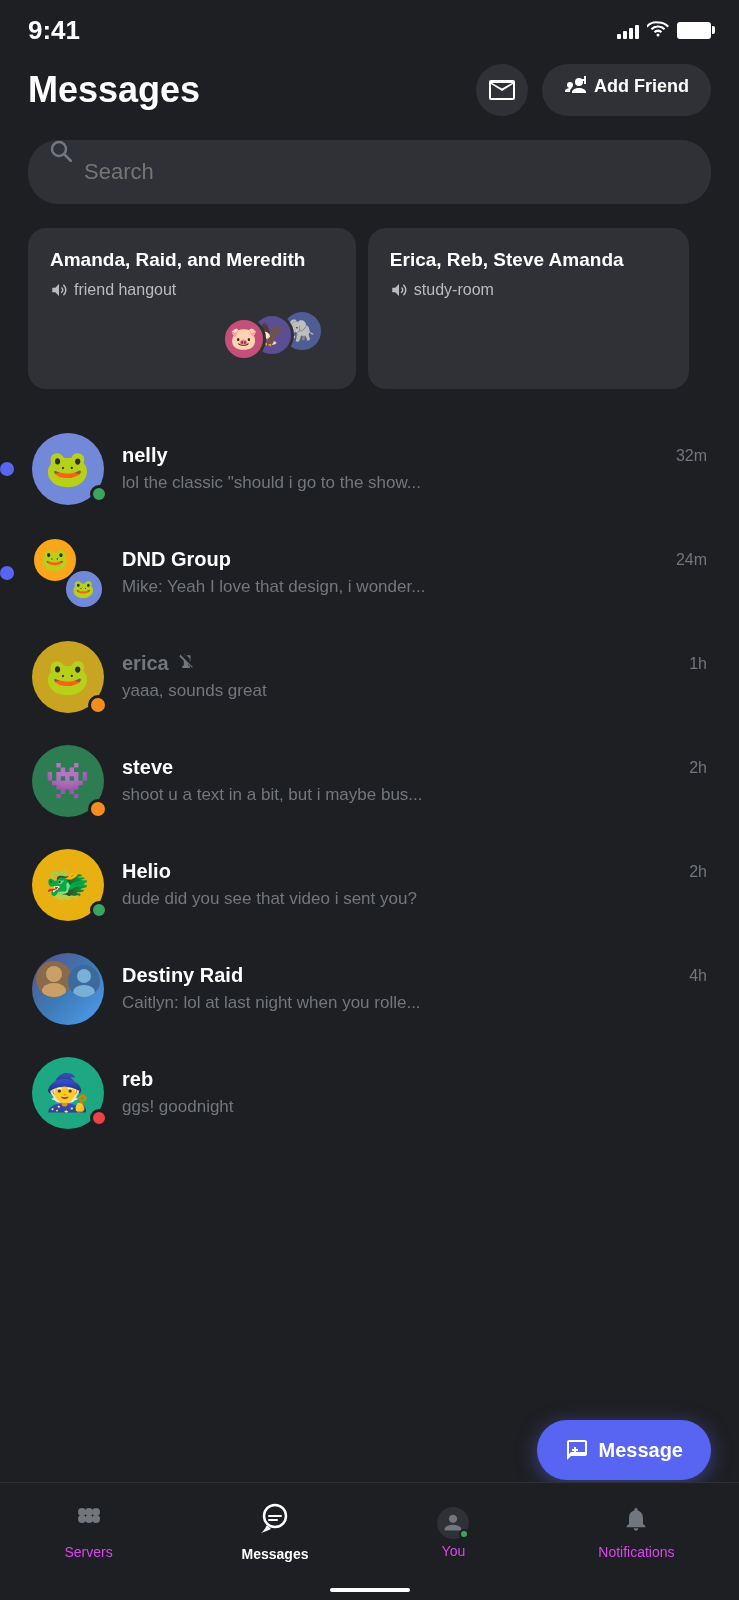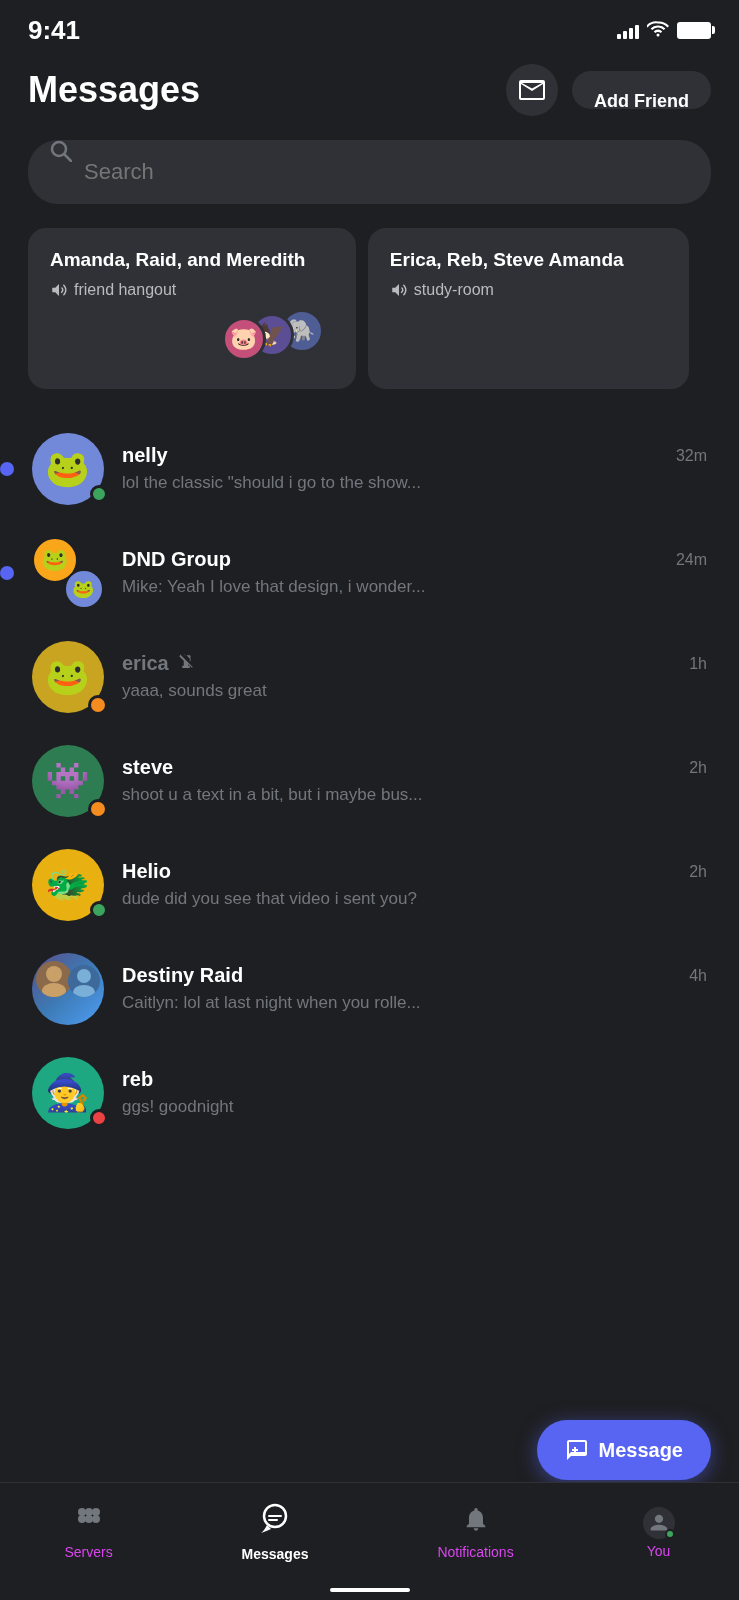--- a/index.html
+++ b/index.html
@@ -101,22 +101,21 @@
       align-items: flex-start;
       gap: 8px;
       background: #2f3136;
       border: none;
       border-radius: 30px;
       padding: 12px 22px;
       color: #fff;
       font-size: 18px;
       font-weight: 600;
       cursor: pointer;
-      height: 38px;
-      flex-direction: column;
+      height: 52px;
     }
 
     
     .search-bar {
       margin: 8px 28px 24px;
       background: #2f3136;
       border-radius: 30px;
       display: flex;
       padding: 0 22px;
       height: 64px;
@@ -585,33 +584,33 @@
         <circle cx="16" cy="13" r="11" stroke="white" stroke-width="2.5" fill="none"></circle>
         <path d="M8 22 Q5 28 2 30 Q8 28 12 26" fill="white"></path>
         <path d="M10 13 h12 M10 17 h8" stroke="white" stroke-width="2" stroke-linecap="round"></path>
       </svg>
     </div>
     <span class="nav-label active">Messages</span>
   </div>
 
   <div class="nav-item">
     <div class="nav-icon">
-      <svg width="28" height="28" viewBox="0 0 24 24" fill="#72767d">
-        <path d="M12 22c1.1 0 2-.9 2-2h-4a2 2 0 0 0 2 2zm6-6V11c0-3.07-1.63-5.64-4.5-6.32V4a1.5 1.5 0 0 0-3 0v.68C7.63 5.36 6 7.92 6 11v5l-2 2v1h16v-1l-2-2z"></path>
-      </svg>
-    </div>
-    <span class="nav-label">Notifications</span>
-  </div>
-
-  <div class="nav-item">
-    <div class="nav-icon">
       <div style="width:32px; height:32px; border-radius:50%; background:#2f3136; display:flex; align-items:center; justify-content:center; position:relative;">
         <svg width="20" height="20" viewBox="0 0 24 24" fill="#72767d">
           <path d="M12 12c2.76 0 5-2.24 5-5s-2.24-5-5-5-5 2.24-5 5 2.24 5 5 5zm0 2c-3.33 0-10 1.67-10 5v2h20v-2c0-3.33-6.67-5-10-5z"></path>
         </svg>
         <div style="position:absolute; bottom:0; right:0; width:10px; height:10px; border-radius:50%; background:#3ba55d; border:2px solid #1e1f22;"></div>
       </div>
     </div>
     <span class="nav-label">You</span>
   </div>
 
+  <div class="nav-item">
+    <div class="nav-icon">
+      <svg width="28" height="28" viewBox="0 0 24 24" fill="#72767d">
+        <path d="M12 22c1.1 0 2-.9 2-2h-4a2 2 0 0 0 2 2zm6-6V11c0-3.07-1.63-5.64-4.5-6.32V4a1.5 1.5 0 0 0-3 0v.68C7.63 5.36 6 7.92 6 11v5l-2 2v1h16v-1l-2-2z"></path>
+      </svg>
+    </div>
+    <span class="nav-label">Notifications</span>
+  </div>
+
   <div class="nav-indicator"></div>
 </div>
 
 </body></html>

